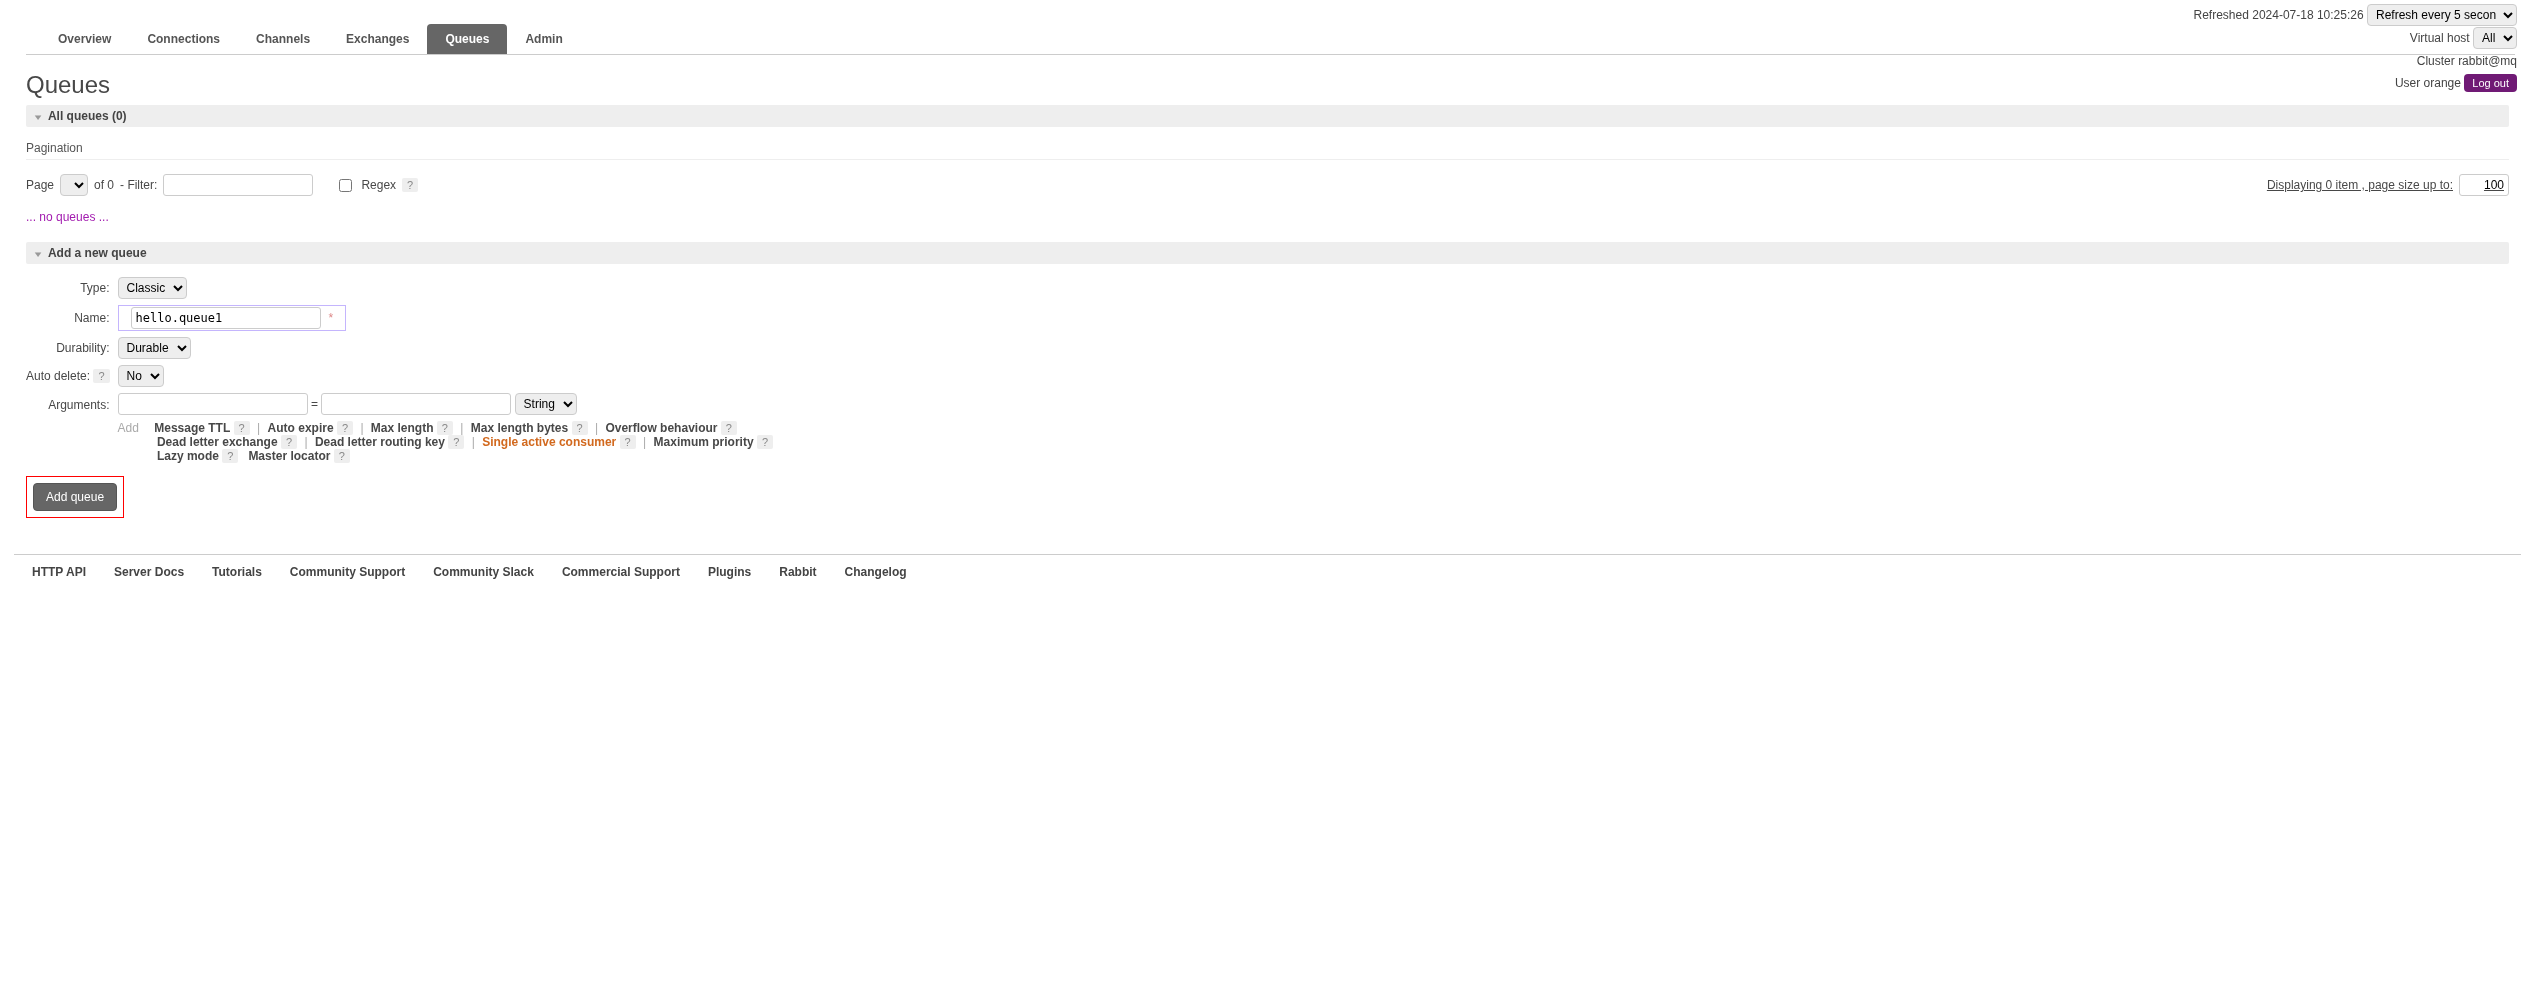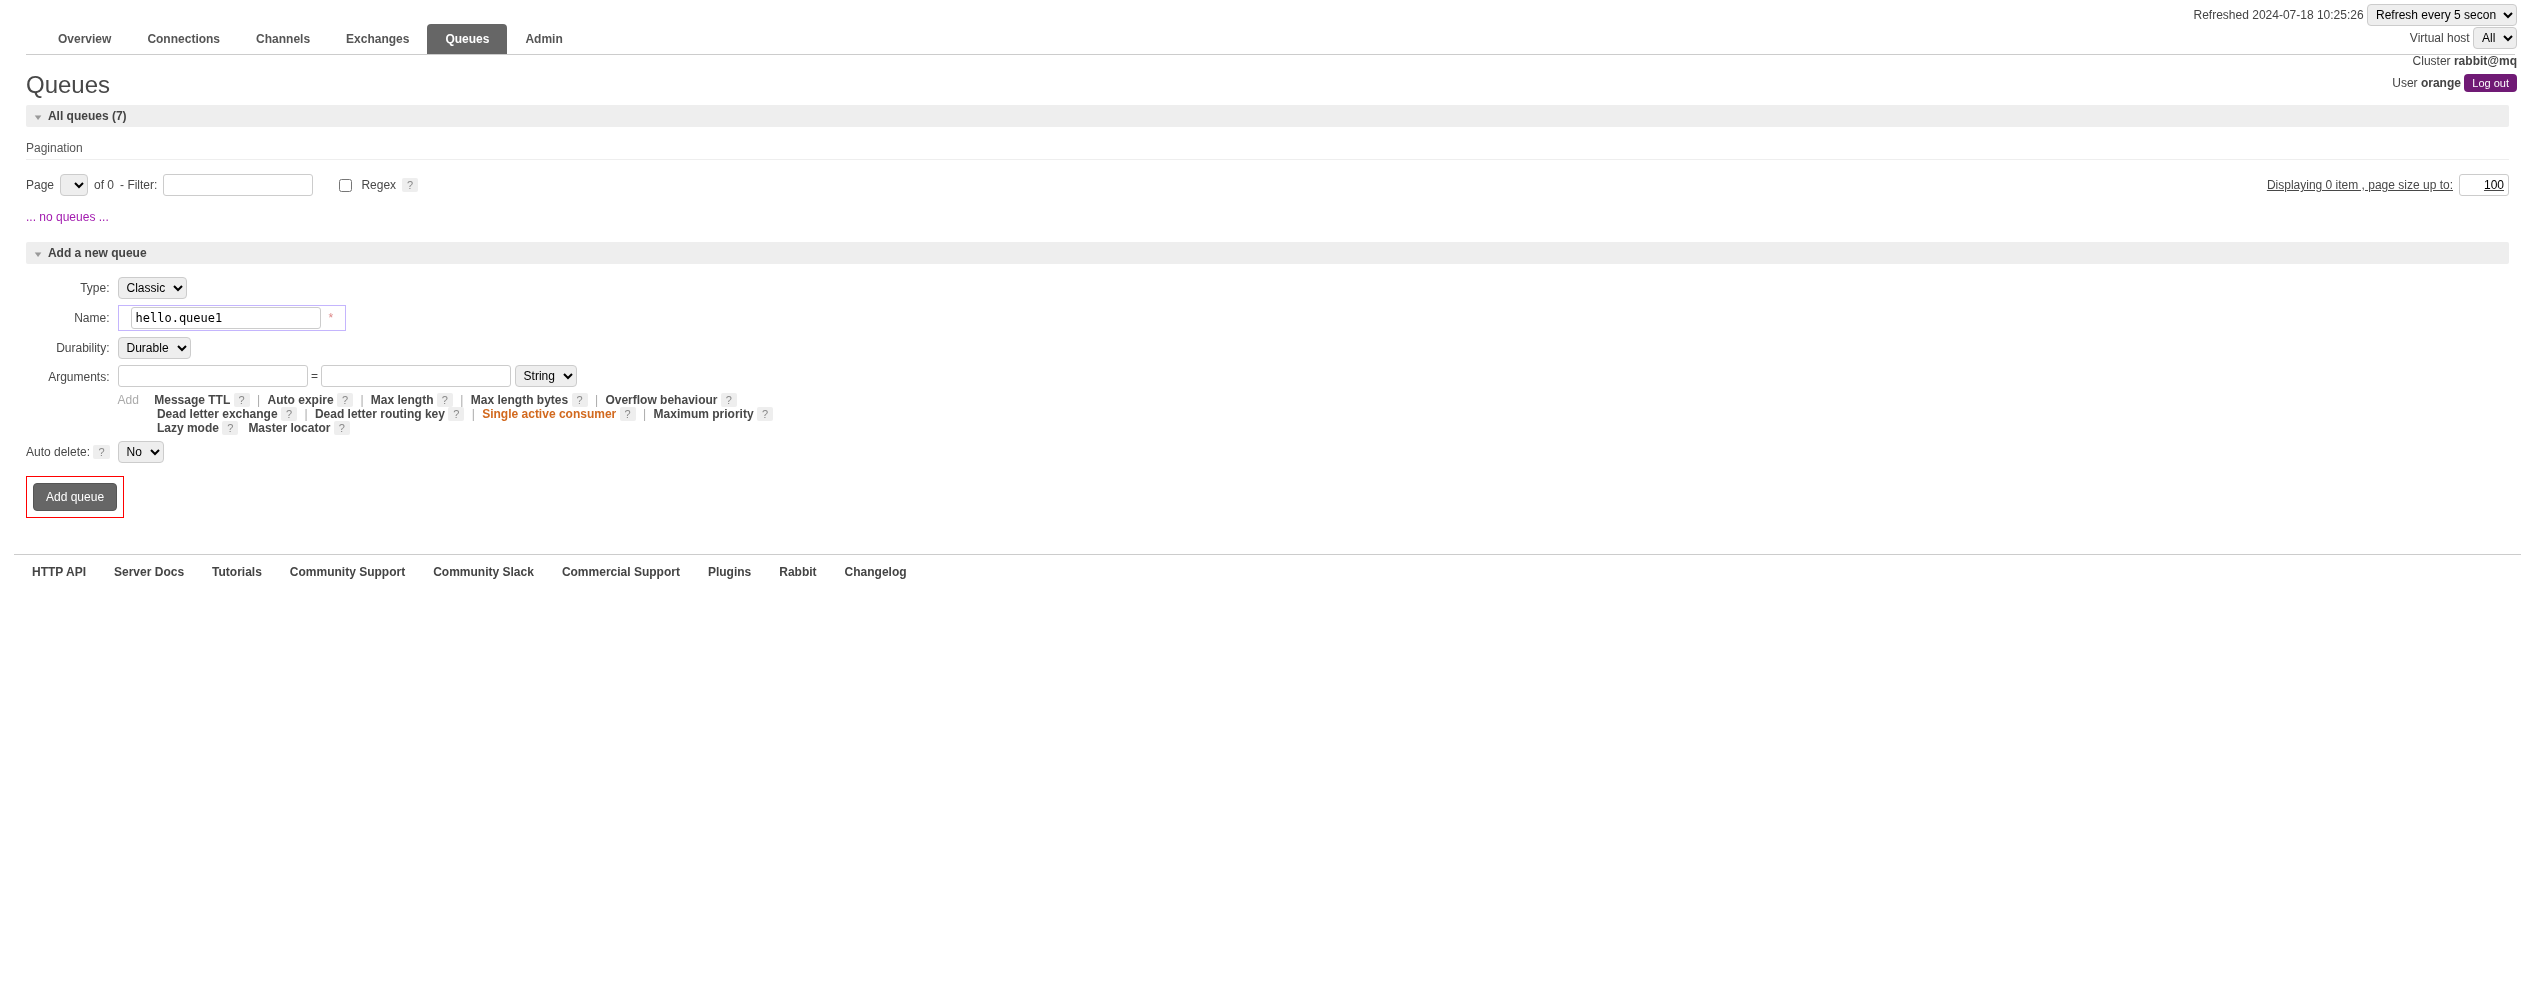--- a/index.html
+++ b/index.html
@@ -33,21 +33,21 @@
   }
   .top-right {
     position: absolute;
     right: 18px;
     top: 4px;
     text-align: right;
     font-size: 12px;
     color: #444;
     line-height: 1.9;
   }
-  .top-right b { font-weight: bold; }
+  .top-right b { font-weight: normal; }
   select {
     font-family: inherit;
     font-size: 12px;
     padding: 2px 4px;
     background: #eee;
     border: 1px solid #ccc;
     border-radius: 4px;
   }
   .btn-logout {
     background: #701a75;
@@ -209,21 +209,21 @@
     <div class="tab">Channels</div>
     <div class="tab">Exchanges</div>
     <div class="tab selected">Queues</div>
     <div class="tab">Admin</div>
   </div>
 </div>
 
 <div class="content">
   <h1>Queues</h1>
 
-  <div class="section-header">All queues (7)</div>
+  <div class="section-header">All queues (0)</div>
 
   <div class="sub-caption">Pagination</div>
 
   <div class="pag-row">
     <span>Page</span>
     <select style="width:28px"></select>
     <span>of 0</span>
     <span>- Filter:</span>
     <input type="text" style="width: 150px;">
     <span style="width:10px"></span>
@@ -262,20 +262,31 @@
       </tr>
       <tr>
         <th>Durability:</th>
         <td>
           <select>
             <option>Durable</option>
           </select>
         </td>
       </tr>
       <tr>
+        <th>
+          <span>Auto delete:</span>
+          <span class="help">?</span>
+        </th>
+        <td>
+          <select>
+            <option>No</option>
+          </select>
+        </td>
+      </tr>
+      <tr>
         <th style="vertical-align:top;padding-top:8px">Arguments:</th>
         <td>
           <input type="text" style="width: 190px;">
           <span>=</span>
           <input type="text" style="width: 190px;">
           <select>
             <option>String</option>
           </select>
           <div class="args-links">
             <span class="args-add">Add</span>
@@ -296,31 +307,20 @@
             <span class="divider">|</span>
             <span class="arg-link orange">Single active consumer</span> <span class="help">?</span>
             <span class="divider">|</span>
             <span class="arg-link">Maximum priority</span> <span class="help">?</span>
             <br>
             <span style="display:inline-block;width:36px"></span>
             <span class="arg-link">Lazy mode</span> <span class="help">?</span>
             &nbsp;
             <span class="arg-link">Master locator</span> <span class="help">?</span>
           </div>
-        </td>
-      </tr>
-      <tr>
-        <th>
-          <span>Auto delete:</span>
-          <span class="help">?</span>
-        </th>
-        <td>
-          <select>
-            <option>No</option>
-          </select>
         </td>
       </tr>
     </tbody>
       </table>
 
     <div class="btn-wrap-red">
       <button class="btn-primary">Add queue</button>
     </div>
   </div>
 </div>

